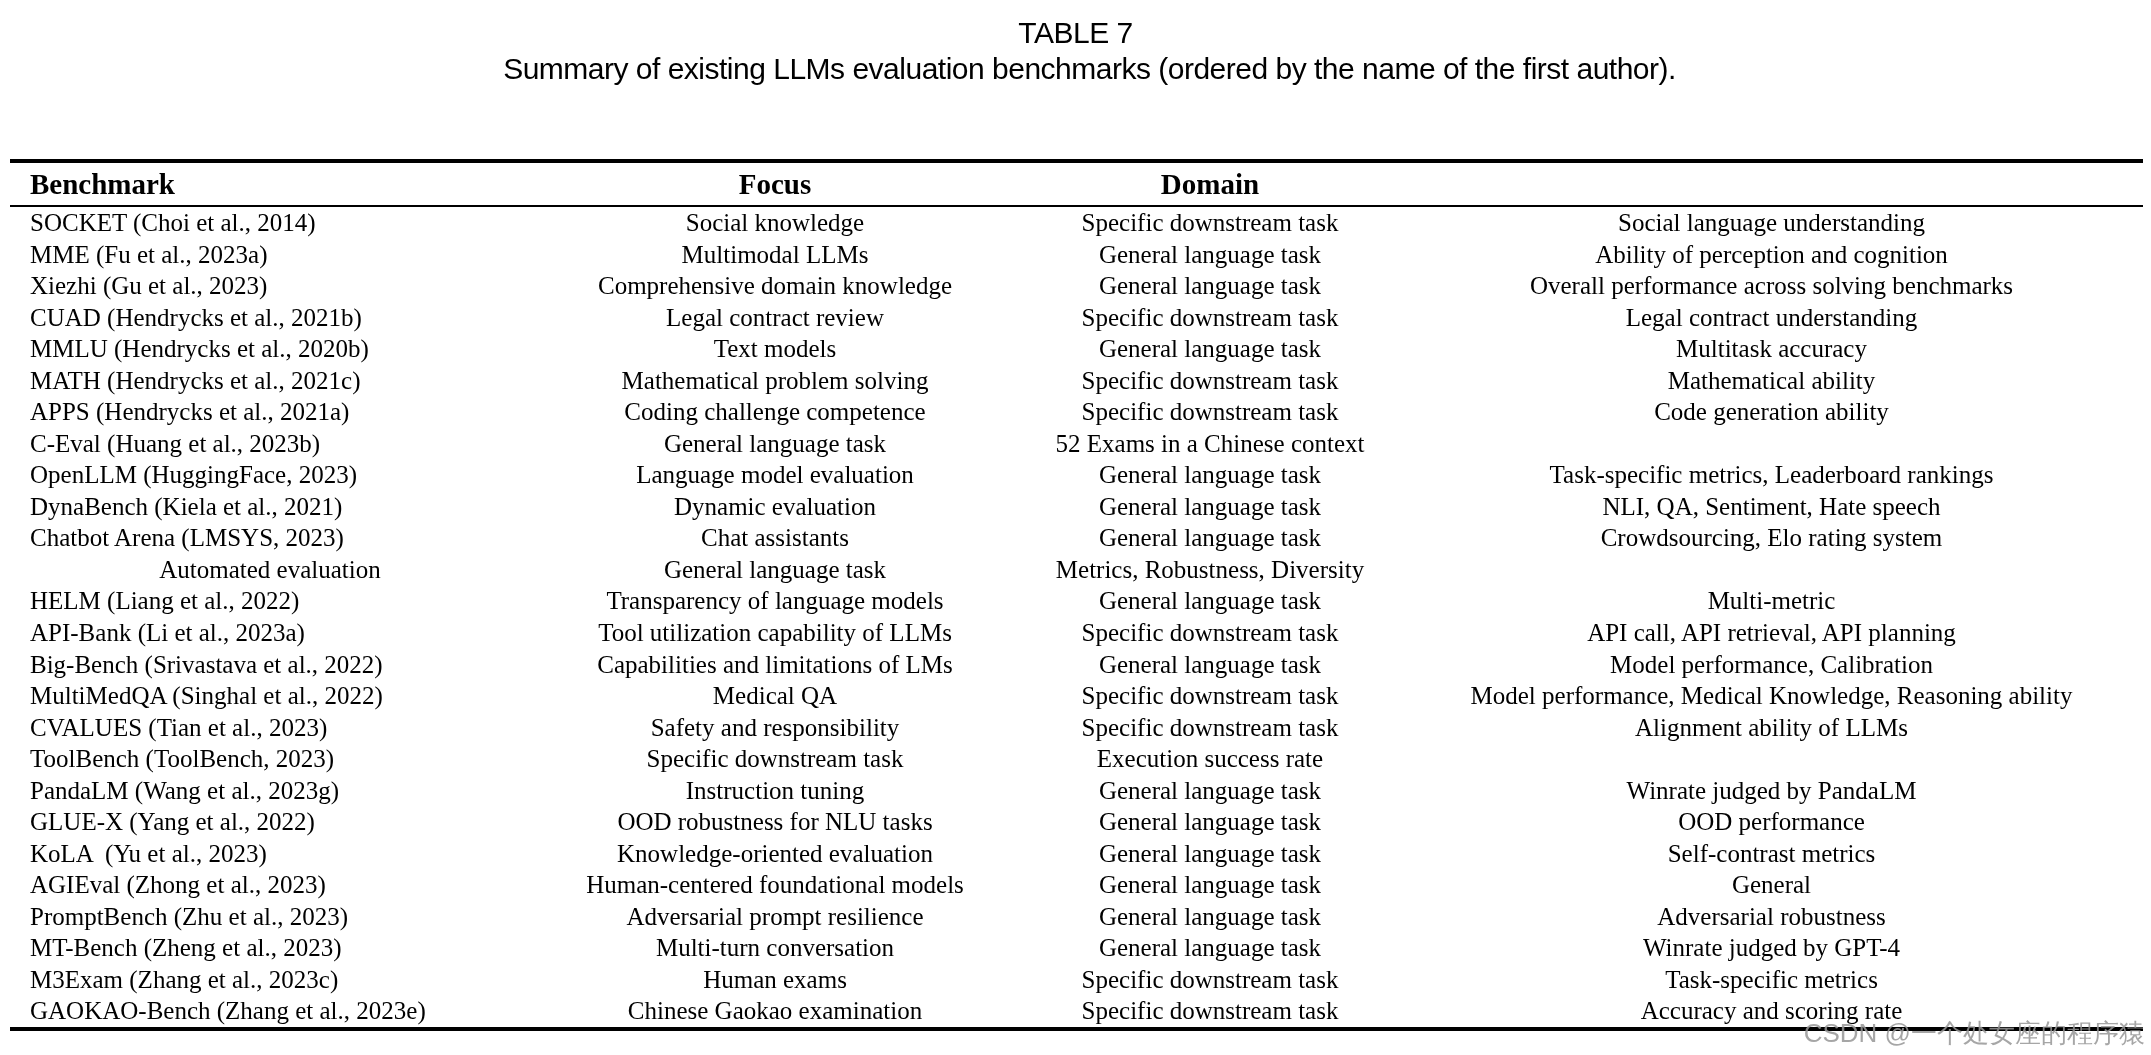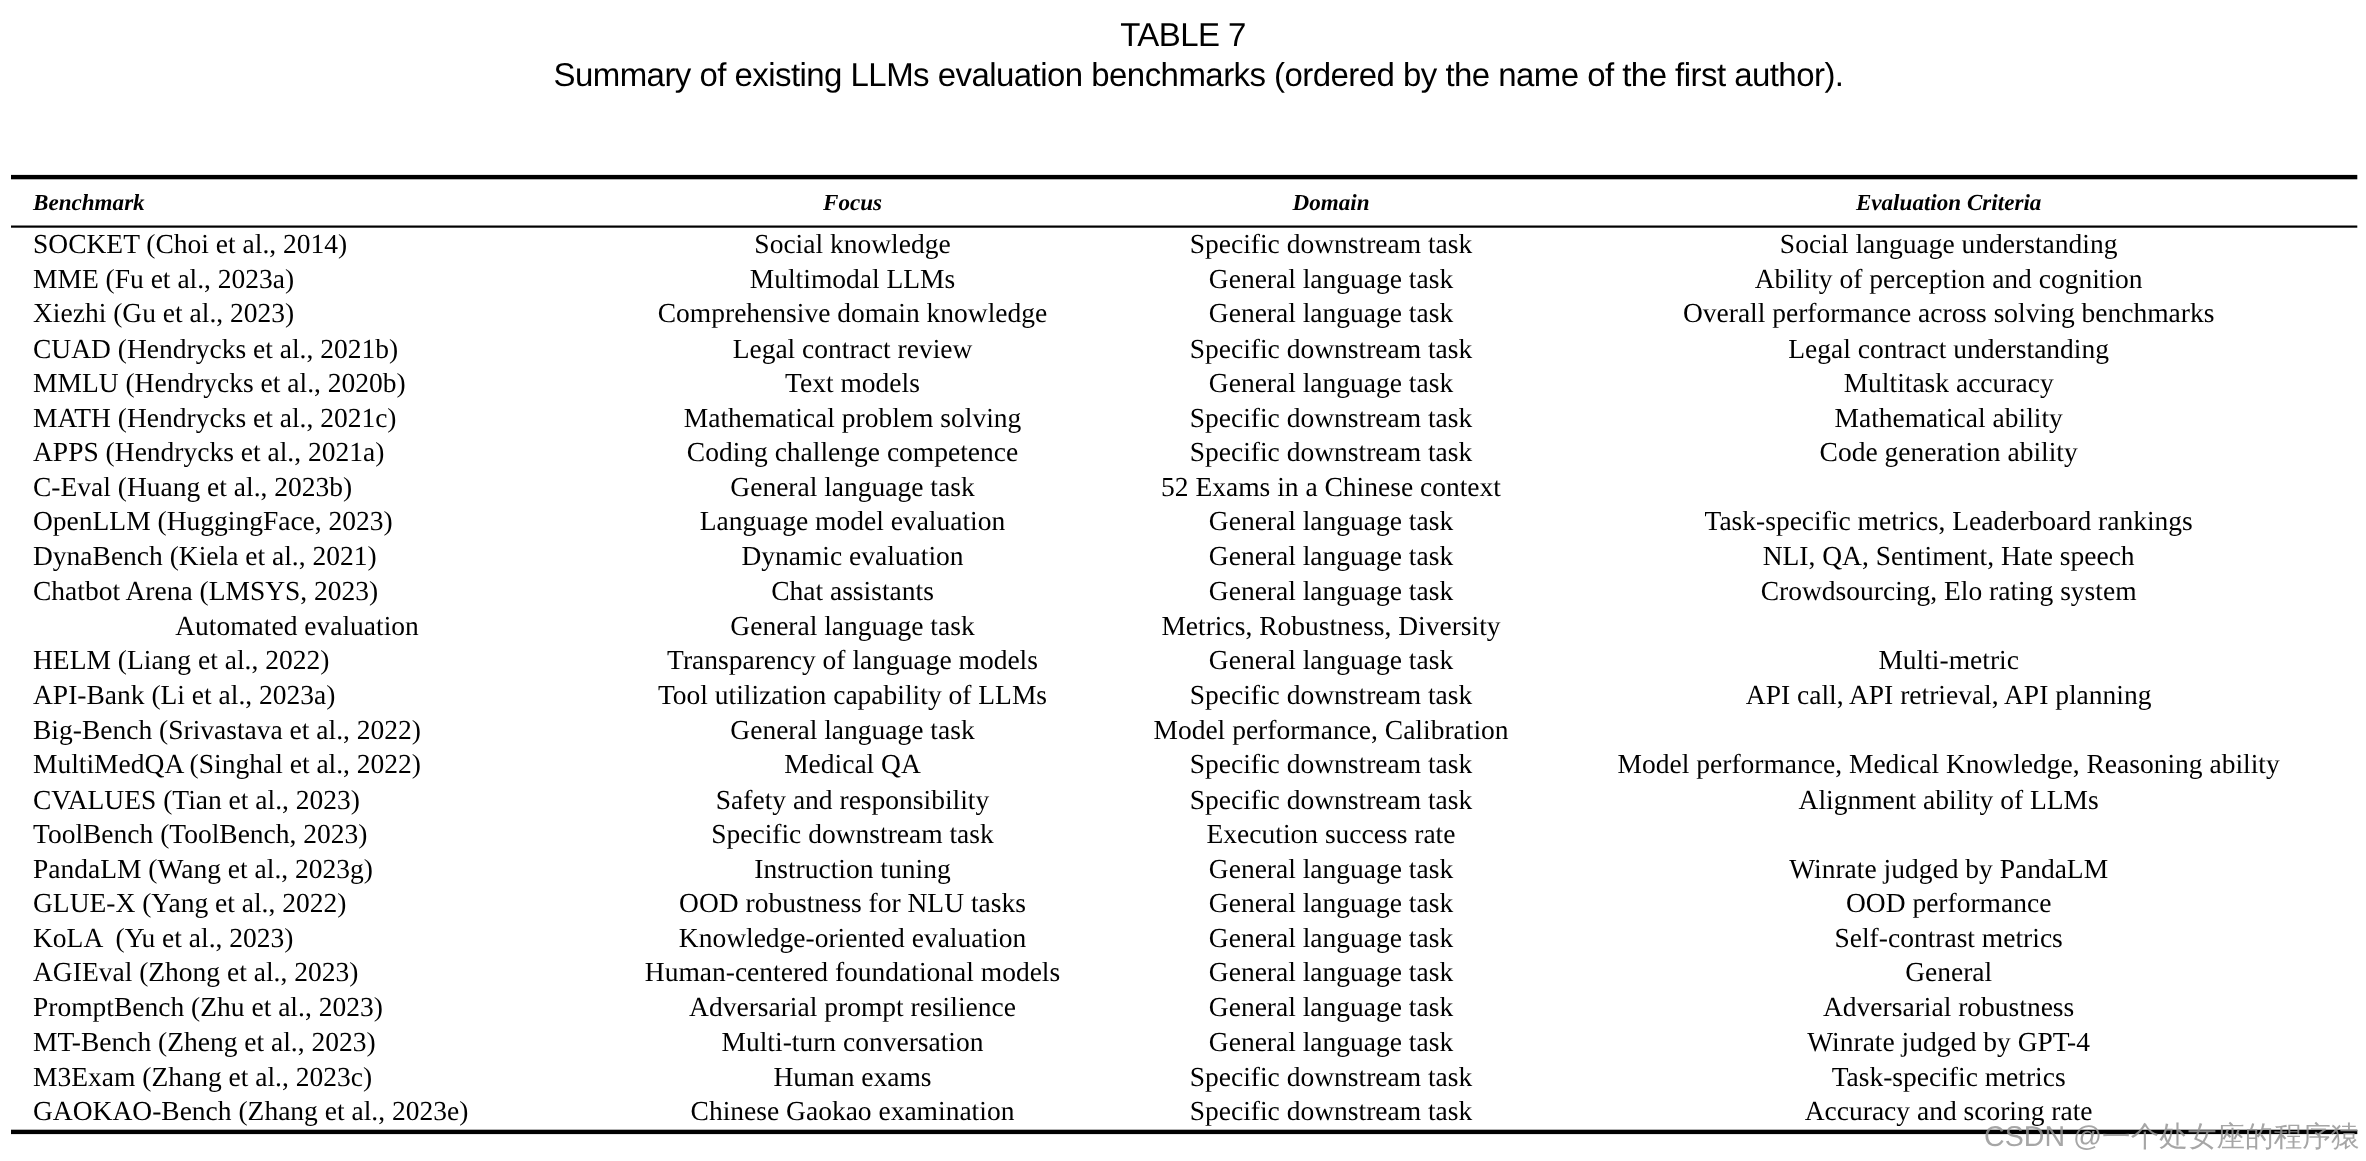--- a/index.html
+++ b/index.html
@@ -46,22 +46,21 @@
   .toprule    { border-top: 4px solid #000; }
   .midrule    { border-top: 2px solid #000; }
   .bottomrule { border-top: 4px solid #000; }
 
   .thead {
     display: grid;
     grid-template-columns: 520px 490px 380px 1fr;
     height: 42px;
     align-items: center;
     font-weight: bold;
-    font-size: 21px;
-    font-style: italic;
+    font-size: 29px;
   }
   .thead .hcell { text-align: center; }
   .thead .hcell.first { text-align: left; padding-left: 20px; }
 
   .tbody {
     display: grid;
     grid-template-rows: repeat(26, 1fr);
     height: 820px;
   }
   .trow {
@@ -98,21 +97,20 @@
     <div class="t2">Summary of existing LLMs evaluation benchmarks (ordered by the name of the first author).</div>
   </div>
 
   <div id="tablewrap">
     <div class="toprule"></div>
 
     <div class="thead">
       <div class="hcell first">Benchmark</div>
       <div class="hcell">Focus</div>
       <div class="hcell">Domain</div>
-      <div class="hcell">Evaluation Criteria</div>
     </div>
 
     <div class="midrule"></div>
 
     <div class="tbody" id="tbody">
   <div class="trow">
     <div class="cell c1">SOCKET (Choi et al., 2014)</div>
     <div class="cell c2">Social knowledge</div>
     <div class="cell c3">Specific downstream task</div>
     <div class="cell c4">Social language understanding</div>
@@ -202,20 +200,21 @@
 
   <div class="trow">
     <div class="cell c1">API-Bank (Li et al., 2023a)</div>
     <div class="cell c2">Tool utilization capability of LLMs</div>
     <div class="cell c3">Specific downstream task</div>
     <div class="cell c4">API call, API retrieval, API planning</div>
   </div>
 
   <div class="trow">
     <div class="cell c1">Big-Bench (Srivastava et al., 2022)</div>
+    <div class="cell c2">Capabilities and limitations of LMs</div>
     <div class="cell c3">General language task</div>
     <div class="cell c4">Model performance, Calibration</div>
   </div>
 
   <div class="trow">
     <div class="cell c1">MultiMedQA (Singhal et al., 2022)</div>
     <div class="cell c2">Medical QA</div>
     <div class="cell c3">Specific downstream task</div>
     <div class="cell c4">Model performance, Medical Knowledge, Reasoning ability</div>
   </div>

